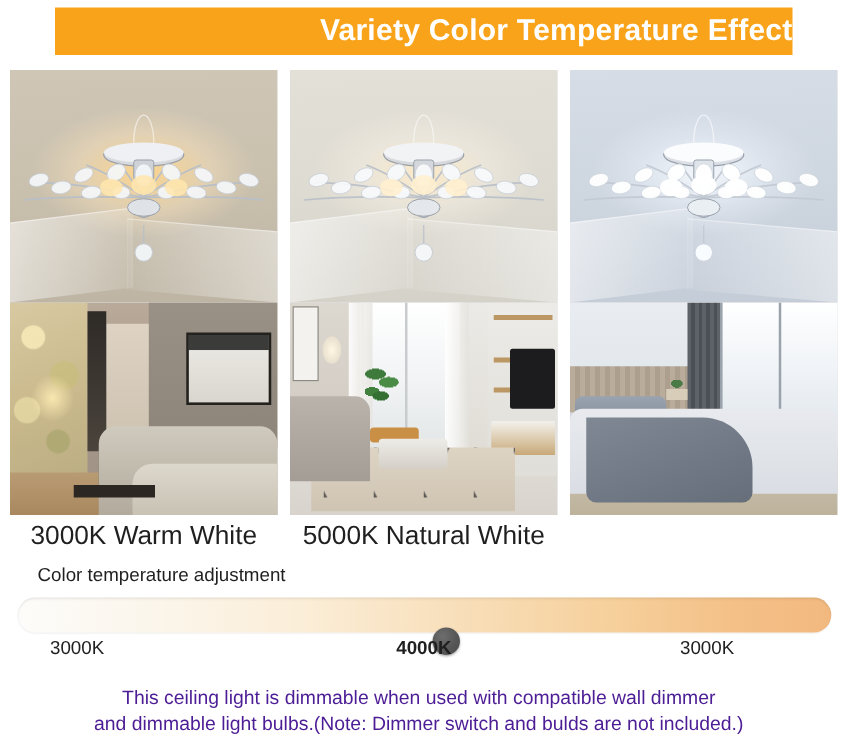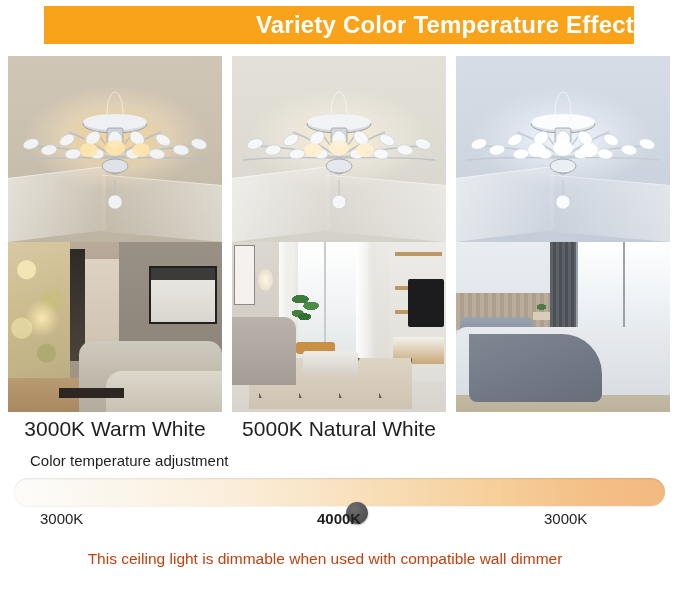--- a/index.html
+++ b/index.html
@@ -375,27 +375,27 @@
     color: #1f1f1f;
     white-space: nowrap;
   }
   #tick-3000 { left: 40px; }
   #tick-4000 { left: 317px; font-weight: bold; }
   #tick-6000 { left: 544px; }
 
   
   #footer-note {
     position: absolute;
-    left: 2px;
+    left: 12px;
     top: 548px;
     width: 646px;
     text-align: center;
     font-size: 15.5px;
     line-height: 21px;
-    color: #c2410c;
+    color: #4c1d95;
   }
   .footer-line { display: block; }
 </style>
 </head>
 <body>
 
 <div id="header-banner">
   <div id="header-title">Variety Color Temperature Effect</div>
 </div>
 
@@ -608,13 +608,14 @@
   <div id="slider-track">
     <div id="slider-knob"></div>
   </div>
   <div class="tick-label" id="tick-3000">3000K</div>
   <div class="tick-label" id="tick-4000">4000K</div>
   <div class="tick-label" id="tick-6000">3000K</div>
 </div>
 
 <div id="footer-note">
   <span class="footer-line">This ceiling light is dimmable when used with compatible wall dimmer</span>
+  <span class="footer-line">and dimmable light bulbs.(Note: Dimmer switch and bulds are not included.)</span>
 </div>
 
 </body></html>

